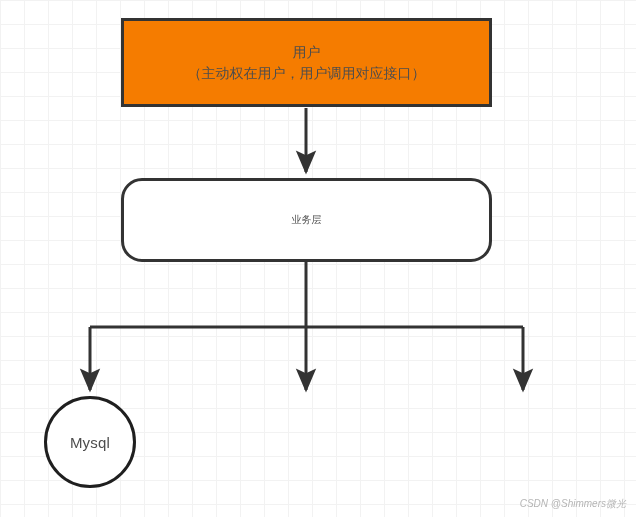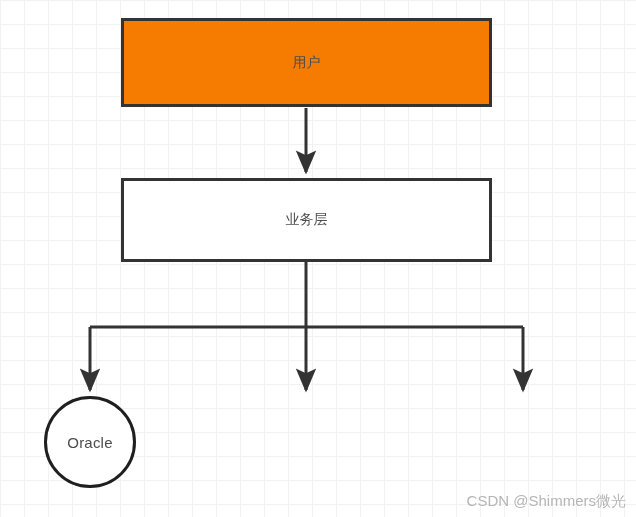--- a/index.html
+++ b/index.html
@@ -65,21 +65,22 @@
   }
   #user-box .line1 { display: block; }
   #user-box .line2 { display: block; }
 
   #service-box {
     left: 121px;
     top: 178px;
     width: 371px;
     height: 84px;
     background: #ffffff;
-    font-size: 14px;
+    font-size: 10px;
+    border-radius: 21px;
   }
 
   
   .node-circle {
     position: absolute;
     box-sizing: border-box;
     width: 92px;
     height: 92px;
     border: 3px solid #1f1f1f;
     border-radius: 50%;
@@ -94,24 +95,25 @@
 
   #db-mysql     { left: 44px;  top: 396px; }
   #db-oracle    { left: 259px; top: 396px; }
   #db-sqlserver { left: 477px; top: 396px; }
 
   
   #watermark {
     position: absolute;
     right: 10px;
     bottom: 6px;
-    font-size: 15px;
+    font-size: 10px;
     color: #b5b5b5;
     white-space: nowrap;
     user-select: none;
+    font-style: italic;
   }
 </style>
 </head>
 <body>
 
 <div id="canvas">
 
   <svg class="svg-layer" viewBox="0 0 636 517" width="636" height="517" xmlns="http://www.w3.org/2000/svg">
     <defs>
       <marker id="arrowhead" markerWidth="9" markerHeight="9" refX="7.2" refY="4" orient="auto" markerUnits="strokeWidth">
@@ -139,27 +141,28 @@
       <path d="M306,327 L306,390" fill="none" stroke="#333333" stroke-width="3" marker-end="url(#arrowhead)"></path>
     </g>
 
     <g>
       <path d="M523,327 L523,390" fill="none" stroke="#333333" stroke-width="3" marker-end="url(#arrowhead)"></path>
     </g>
   </svg>
 
   <div id="user-box" class="node-box">
     <span class="line1">用户</span>
+    <span class="line2">（主动权在用户，用户调用对应接口）</span>
   </div>
 
   <div id="service-box" class="node-box">
     <span>业务层</span>
   </div>
 
   <div id="db-mysql" class="node-circle">
-    <span>Oracle</span>
+    <span>Mysql</span>
   </div>
 
 
 
   <div id="watermark">CSDN @Shimmers微光</div>
 
 </div>
 
 </body></html>

